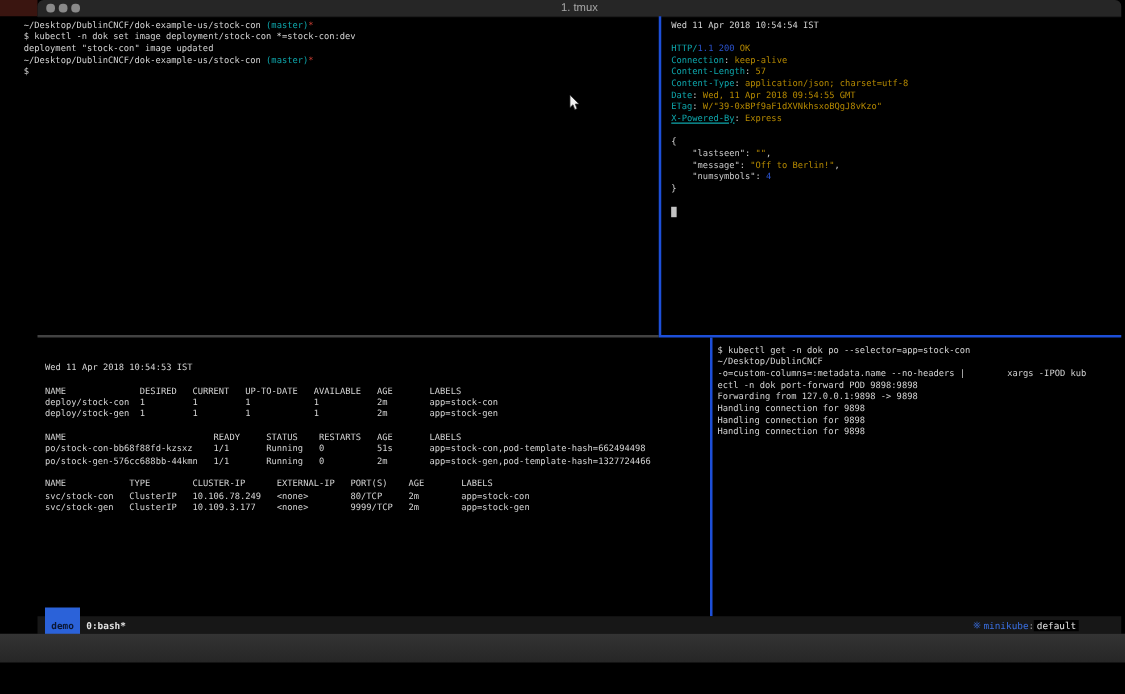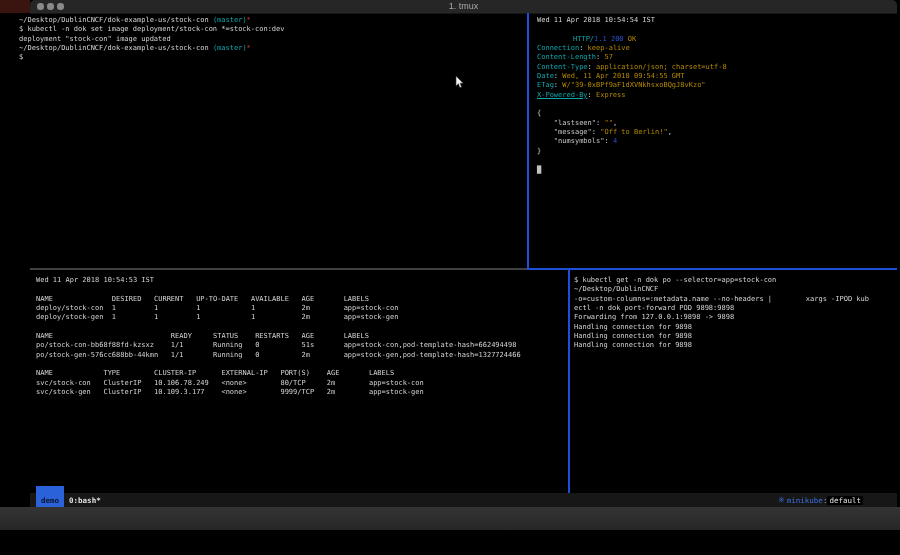--- a/index.html
+++ b/index.html
@@ -21,21 +21,21 @@
   .titletext {
     position:absolute; left:0; right:0; top:1px; text-align:center;
     font-family:"Liberation Sans", sans-serif; font-size:9px; color:#a8a8a8;
   }
 
   
   .pane { position:absolute; font-size:7px; line-height:9.35px; color:var(--fg); }
   .tline { height:9.35px; white-space:pre; }
   #pane-tl { left:13px;  top:13px;  width:490px; height:252px; padding:3px 0 0 6px; }
   #pane-tr { left:529px; top:13px;  width:360px; height:252px; padding:3px 0 0 8px; }
-  #pane-bl { left:30px;  top:270px; width:532px; height:217px; padding:6px 0 0 6px; }
+  #pane-bl { left:30px;  top:270px; width:532px; height:217px; padding:20px 0 0 6px; }
   #pane-br { left:570px; top:270px; width:323px; height:217px; padding:6px 0 0 4px; }
 
   
   .vdiv-top    { position:absolute; left:527px; top:13px;  width:2px;  height:255px; background:var(--border_blue); }
   .hdiv-left   { position:absolute; left:30px;  top:268px; width:497px; height:2px;  background:var(--border_gray); }
   .hdiv-right  { position:absolute; left:527px; top:268px; width:370px; height:2px;  background:var(--border_blue); }
   .vdiv-bottom { position:absolute; left:568px; top:270px; width:2px;  height:223px; background:var(--border_blue); }
 
   
   .statusbar {
@@ -79,21 +79,21 @@
   <div class="pane" id="pane-tl">
       <div class="tline"><span style="color: rgb(212, 212, 212);">~/Desktop/DublinCNCF/dok-example-us/stock-con </span><span style="color: rgb(14, 167, 172);">(master)</span><span style="color: rgb(191, 58, 48);">*</span></div>
       <div class="tline"><span style="color: rgb(212, 212, 212);">$ kubectl -n dok set image deployment/stock-con *=stock-con:dev</span></div>
       <div class="tline"><span style="color: rgb(212, 212, 212);">deployment "stock-con" image updated</span></div>
       <div class="tline"><span style="color: rgb(212, 212, 212);">~/Desktop/DublinCNCF/dok-example-us/stock-con </span><span style="color: rgb(14, 167, 172);">(master)</span><span style="color: rgb(191, 58, 48);">*</span></div>
       <div class="tline"><span style="color: rgb(212, 212, 212);">$</span></div>
     </div>
   <div class="pane" id="pane-tr">
       <div class="tline"><span style="color: rgb(212, 212, 212);">Wed 11 Apr 2018 10:54:54 IST</span></div>
       <div class="tline"></div>
-      <div class="tline"><span style="color: rgb(14, 167, 172); margin-left: 36px;">HTTP/</span><span style="color: rgb(42, 82, 204);">1.1 200</span><span style="color: rgb(212, 212, 212);"> </span><span style="color: rgb(181, 137, 0);">OK</span></div>
+      <div class="tline"><span style="color: rgb(14, 167, 172);">HTTP/</span><span style="color: rgb(42, 82, 204);">1.1 200</span><span style="color: rgb(212, 212, 212);"> </span><span style="color: rgb(181, 137, 0);">OK</span></div>
       <div class="tline"><span style="color: rgb(14, 167, 172);">Connection</span><span style="color: rgb(212, 212, 212);">: </span><span style="color: rgb(181, 137, 0);">keep-alive</span></div>
       <div class="tline"><span style="color: rgb(14, 167, 172);">Content-Length</span><span style="color: rgb(212, 212, 212);">: </span><span style="color: rgb(181, 137, 0);">57</span></div>
       <div class="tline"><span style="color: rgb(14, 167, 172);">Content-Type</span><span style="color: rgb(212, 212, 212);">: </span><span style="color: rgb(181, 137, 0); margin-top: 24px;">application/json; charset=utf-8</span></div>
       <div class="tline"><span style="color: rgb(14, 167, 172);">Date</span><span style="color: rgb(212, 212, 212);">: </span><span style="color: rgb(181, 137, 0);">Wed, 11 Apr 2018 09:54:55 GMT</span></div>
       <div class="tline"><span style="color: rgb(14, 167, 172);">ETag</span><span style="color: rgb(212, 212, 212);">: </span><span style="color: rgb(181, 137, 0);">W/"39-0xBPf9aF1dXVNkhsxoBQgJ8vKzo"</span></div>
       <div class="tline"><span style="color: rgb(14, 167, 172); text-decoration: underline;">X-Powered-By</span><span style="color: rgb(212, 212, 212);">: </span><span style="color: rgb(181, 137, 0);">Express</span></div>
       <div class="tline"></div>
       <div class="tline"><span style="color: rgb(212, 212, 212);">{</span></div>
       <div class="tline"><span style="color: rgb(201, 201, 201);">    "lastseen"</span><span style="color: rgb(212, 212, 212);">: </span><span style="color: rgb(181, 137, 0);">""</span><span style="color: rgb(212, 212, 212);">,</span></div>
       <div class="tline"><span style="color: rgb(201, 201, 201);">    "message"</span><span style="color: rgb(212, 212, 212);">: </span><span style="color: rgb(181, 137, 0);">"Off to Berlin!"</span><span style="color: rgb(212, 212, 212);">,</span></div>

